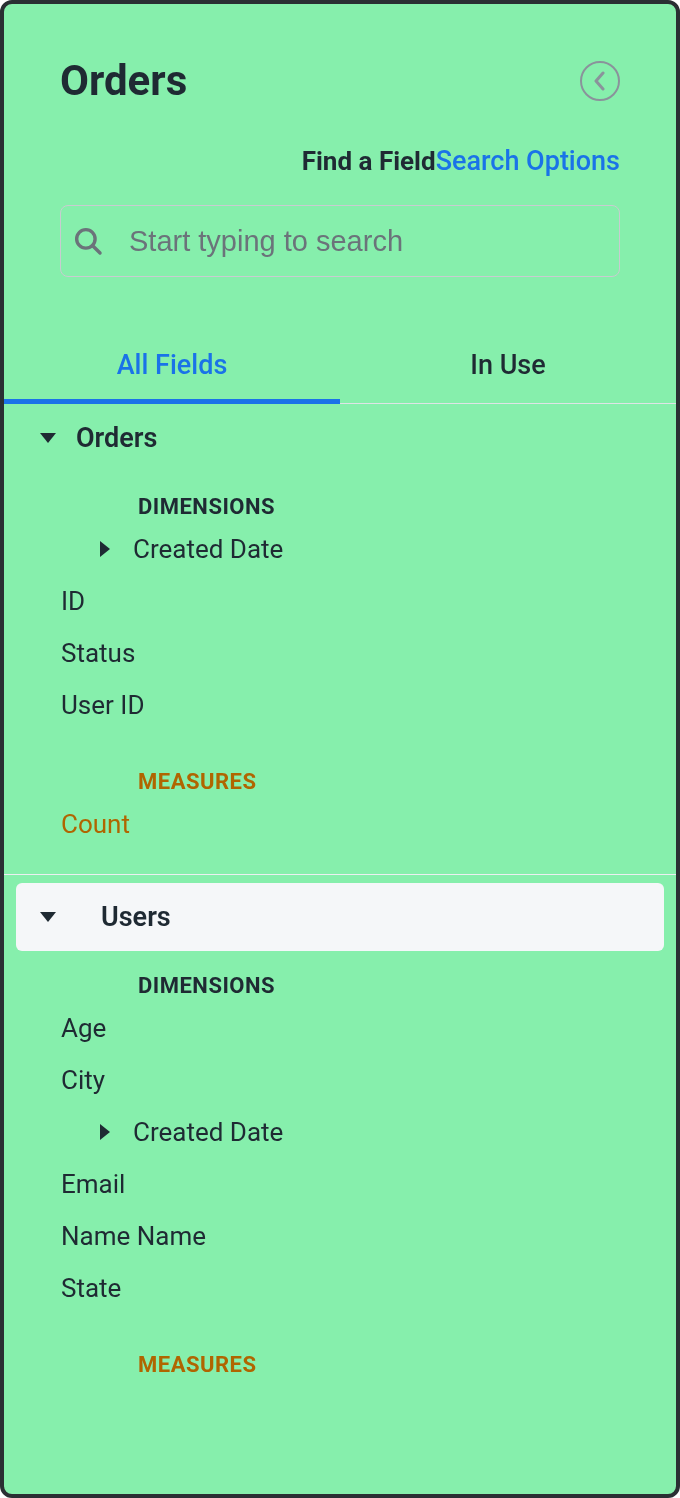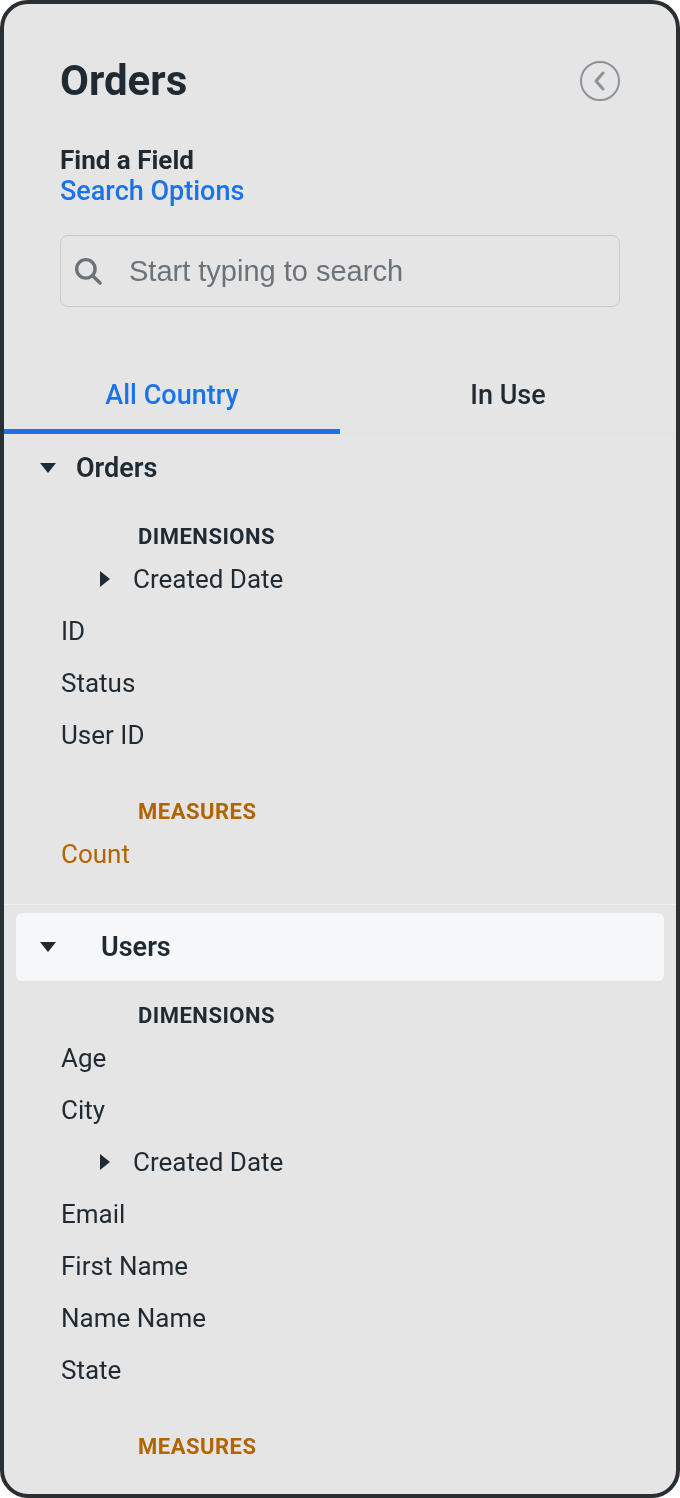--- a/index.html
+++ b/index.html
@@ -6,24 +6,24 @@
   html, body {
     width: 680px;
     height: 1498px;
     font-family: -apple-system, BlinkMacSystemFont, "Segoe UI", Roboto, "Helvetica Neue", Arial, sans-serif;
     background: #fff;
   }
   .device-frame {
     width: 680px;
     height: 1498px;
     border: 4px solid #2a2f33;
-    border-radius: 28px;
+    border-radius: 12px;
     overflow: hidden;
     position: relative;
-    background: #e5e5e5;
+    background: #86efac;
   }
   .content {
     padding: 0;
   }
   .header {
     display: flex;
     align-items: center;
     justify-content: space-between;
     padding: 52px 56px 0 56px;
   }
@@ -42,21 +42,20 @@
     justify-content: center;
     cursor: pointer;
   }
   .collapse-btn svg { display:block; }
 
   .find-row {
     display: flex;
     align-items: baseline;
     justify-content: flex-end;
     padding: 40px 56px 0 56px;
-    flex-direction: column;
   }
   .find-label {
     font-size: 26px;
     font-weight: 700;
     color: #1f2a33;
   }
   .search-options {
     font-size: 27px;
     font-weight: 500;
     color: #1a73e8;
@@ -197,21 +196,21 @@
 
     <div class="search-box">
       <svg width="34" height="34" viewBox="0 0 24 24">
         <circle cx="10.5" cy="10.5" r="6.5" fill="none" stroke="#6b737a" stroke-width="2.4"></circle>
         <line x1="15.3" y1="15.3" x2="20.5" y2="20.5" stroke="#6b737a" stroke-width="2.4" stroke-linecap="round"></line>
       </svg>
       <input class="search-input" type="text" placeholder="Start typing to search" style="">
     </div>
 
     <div class="tabs">
-      <div class="tab active">All Country</div>
+      <div class="tab active">All Fields</div>
       <div class="tab">In Use</div>
     </div>
 
     <div class="view-group-header">
       <span class="caret-down"></span>
       <span>Orders</span>
     </div>
 
     <div class="section">
       <div class="section-label">DIMENSIONS</div>
@@ -255,23 +254,20 @@
         <span class="field-name">City</span>
       </div>
       <div class="field-row">
         <span class="caret-right"></span>
         <span class="field-name">Created Date</span>
       </div>
       <div class="field-row no-caret">
         <span class="field-name">Email</span>
       </div>
       <div class="field-row no-caret">
-        <span class="field-name">First Name</span>
-      </div>
-      <div class="field-row no-caret">
         <span class="field-name">Name Name</span>
       </div>
       <div class="field-row no-caret">
         <span class="field-name">State</span>
       </div>
 
       <div class="measures-block">
         <div class="section-label measures">MEASURES</div>
 
       </div>

